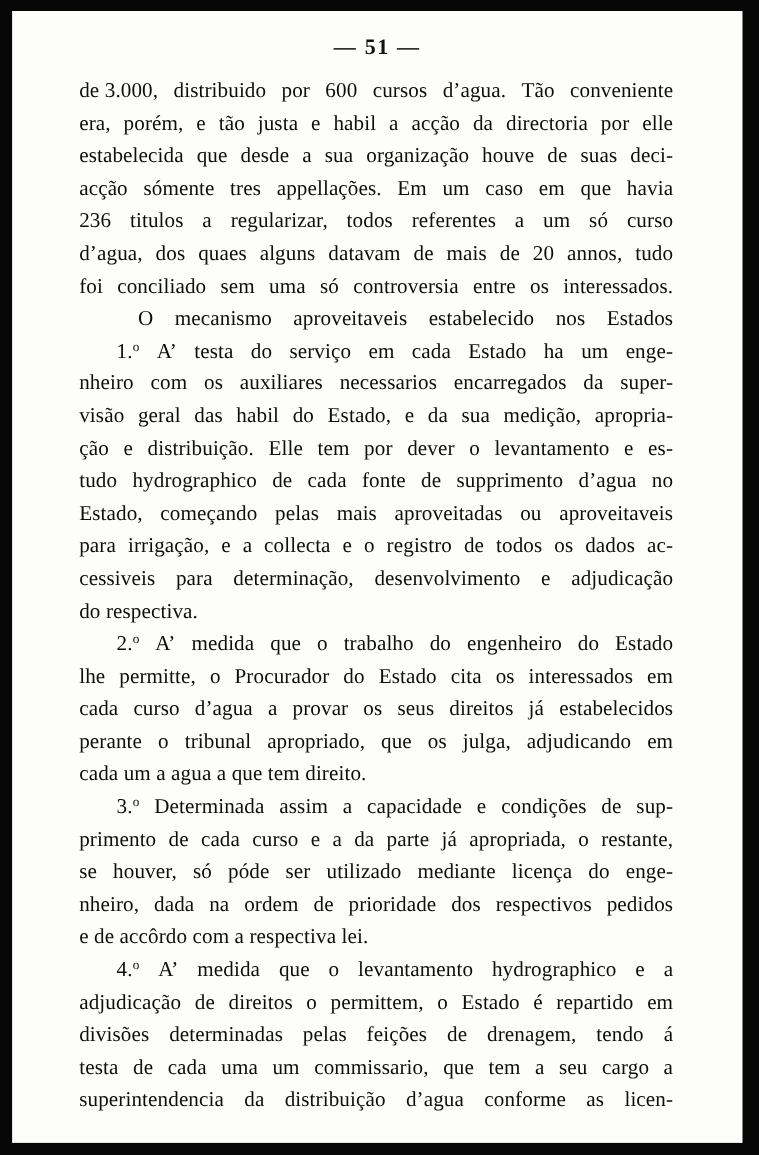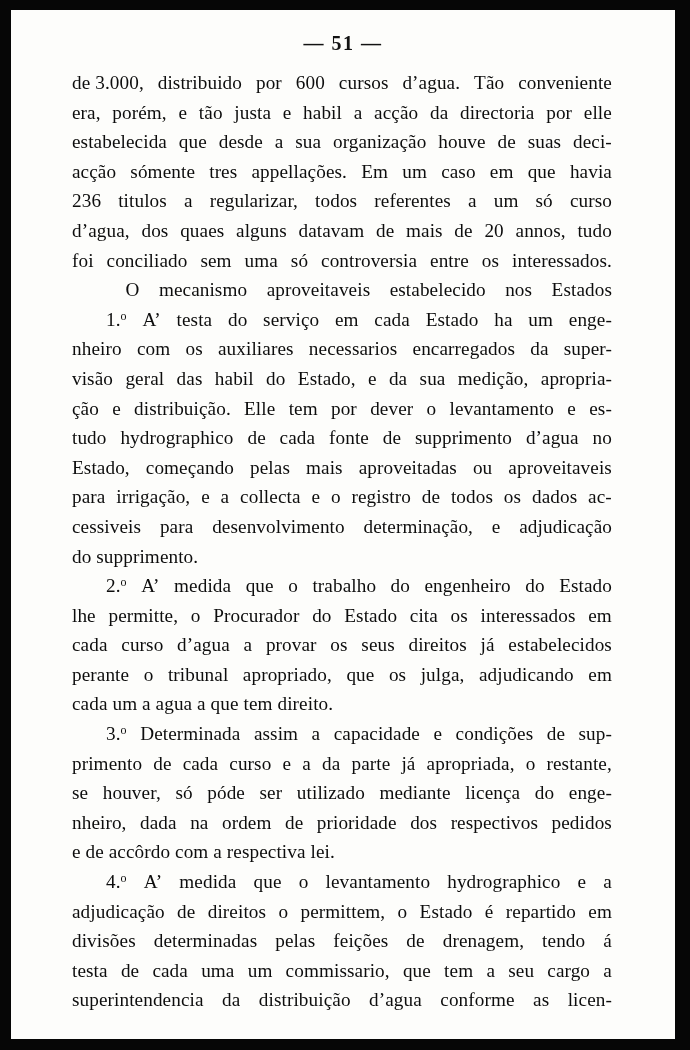--- a/index.html
+++ b/index.html
@@ -261,26 +261,26 @@
           <span>registro</span>
           <span>de</span>
           <span>todos</span>
           <span>os</span>
           <span>dados</span>
           <span>ac-</span>
         </div>
         <div class="text-line just">
           <span>cessiveis</span>
           <span>para</span>
+          <span>determinação,</span>
           <span>desenvolvimento</span>
-          <span>determinação,</span>
           <span>e</span>
           <span>adjudicação</span>
         </div>
-        <div class="text-line flush">do supprimento.</div>
+        <div class="text-line flush">do respectiva.</div>
         <div class="text-line just">
           <span class="indent">2.<span class="ord">o</span></span>
           <span>A’</span>
           <span>medida</span>
           <span>que</span>
           <span>o</span>
           <span>trabalho</span>
           <span>do</span>
           <span>engenheiro</span>
           <span>do</span>

